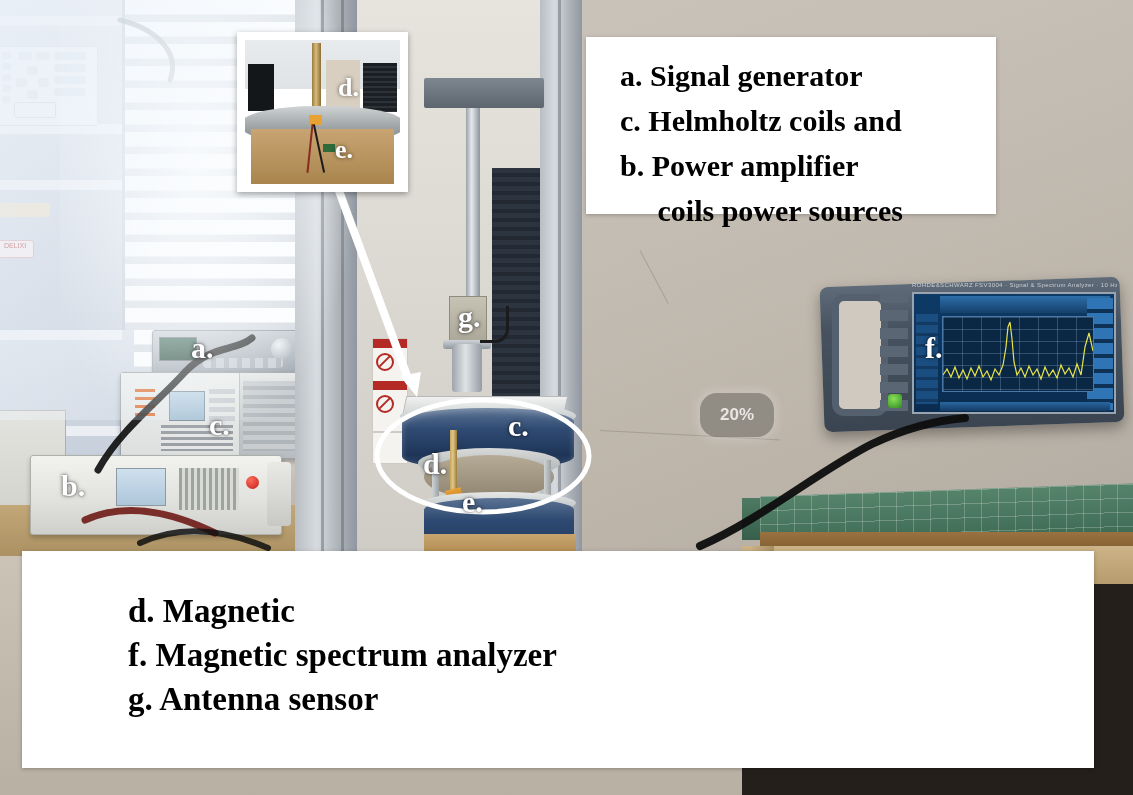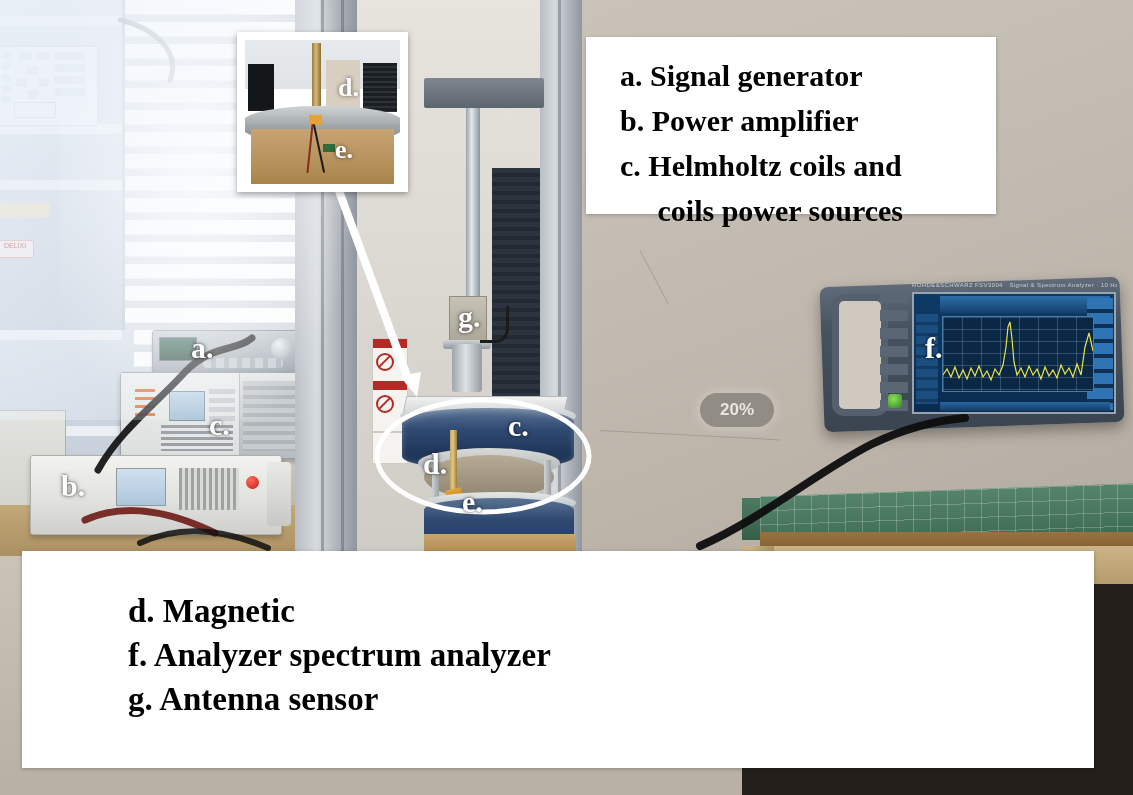--- a/index.html
+++ b/index.html
@@ -230,21 +230,21 @@
       background:linear-gradient(90deg,#9a7b42,#d8bb78 45%,#8a6c36);}
   .ins-chip{position:absolute;left:41%;top:52%;width:9%;height:7%;background:#e7a233;}
   .ins-wire1{position:absolute;left:41%;top:58%;width:2px;height:34%;background:#8b2a1e;
       transform:rotate(6deg);}
   .ins-wire2{position:absolute;left:47%;top:58%;width:2px;height:34%;background:#1b1b1b;
       transform:rotate(-12deg);}
   .ins-green{position:absolute;left:50%;top:72%;width:8%;height:6%;background:#2f6b3a;}
   .ins-lbl{position:absolute;color:#fff;font-weight:bold;font-size:26px;
       text-shadow:0 0 4px rgba(0,0,0,.6);}
 
-  .pill{position:absolute;left:700px;top:393px;width:74px;height:34px;border-radius:17px;
+  .pill{position:absolute;left:700px;top:393px;width:74px;height:44px;border-radius:17px;
       background:rgba(128,123,116,.72);box-shadow:0 0 10px 4px rgba(255,255,255,.18);
       display:flex;align-items:center;justify-content:center;}
   .pill span{color:#e9e6e2;font-size:17px;font-family:"Liberation Sans",sans-serif;font-weight:bold;}
 
   svg.overlay{position:absolute;left:0;top:0;width:1133px;height:795px;pointer-events:none;}
 </style>
 </head>
 <body>
 
 <div id="stage">
@@ -425,27 +425,27 @@
   <div class="lbl" style="left:925px;top:333px;">f.</div>
   <div class="lbl" style="left:458px;top:302px;">g.</div>
 
   <div class="pill">
     <span>20%</span>
   </div>
 
   <div class="legend legend-tr">
     <ul>
       <li>a. Signal generator</li>
+      <li>c. Helmholtz coils and</li>
       <li>b. Power amplifier</li>
-      <li>c. Helmholtz coils and</li>
       <li>     coils power sources</li>
     </ul>
   </div>
 
   <div class="legend legend-b">
     <ul>
       <li>d. Magnetic</li>
-      <li>f. Analyzer spectrum analyzer</li>
+      <li>f. Magnetic spectrum analyzer</li>
       <li>g. Antenna sensor</li>
     </ul>
   </div>
 
 </div>
 
 </body></html>

